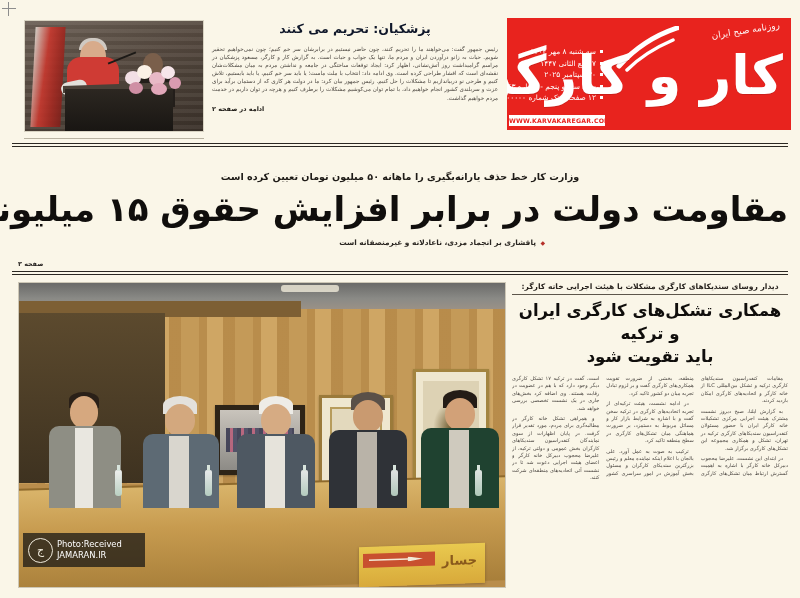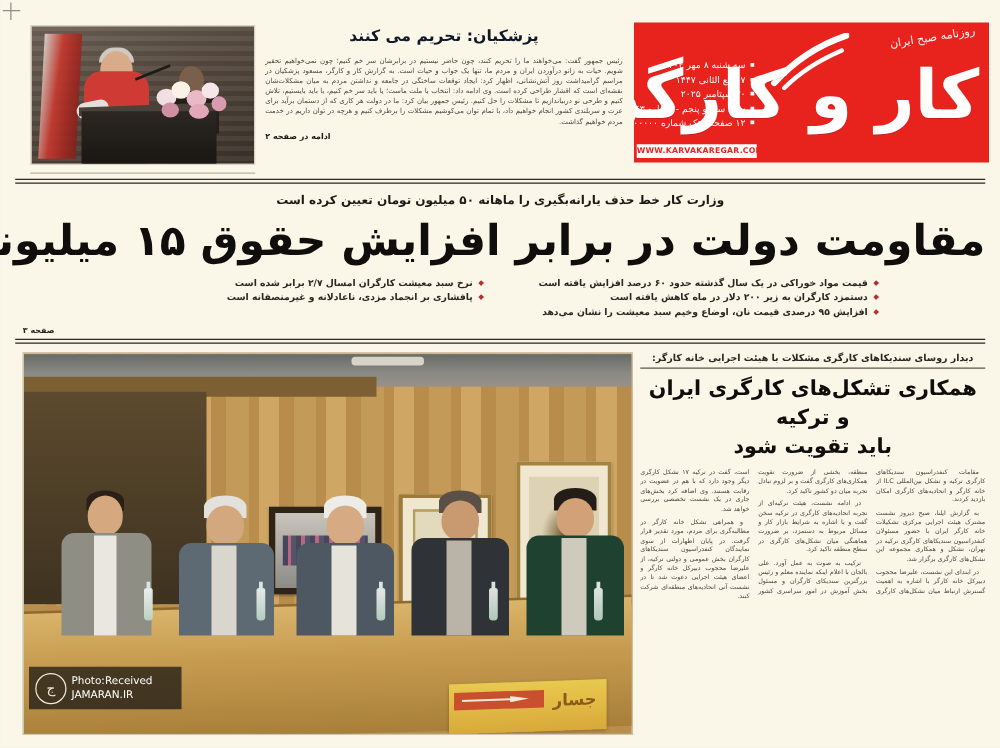--- a/index.html
+++ b/index.html
@@ -161,21 +161,21 @@
   .hrule { background: #2b2722; }
   #rule-top { left: 12px; top: 143px; width: 776px; height: 1.4px; }
   #rule-top2 { left: 12px; top: 146px; width: 776px; height: 0.8px; }
   #rule-mid { left: 12px; top: 271px; width: 776px; height: 1.4px; }
   #rule-mid2 { left: 12px; top: 274px; width: 776px; height: 0.8px; }
 
   
   #lead { left: 12px; top: 150px; width: 776px; height: 120px; }
   #lead-kicker {
     font-size: 9.6px; color: #1d1a16; text-align: center;
-    direction: rtl; margin-top: 5px; font-weight: 600;
+    direction: rtl; margin-top: 21px; font-weight: 600;
   }
   #lead-head {
     margin-top: 5px;
     font-size: 34px; font-weight: bold; color: #100e0c;
     text-align: center; direction: rtl; line-height: 44px;
     letter-spacing: -0.5px; white-space: nowrap;
   }
   #lead-bullets {
     margin-top: 6px; display: flex; direction: rtl;
     justify-content: center; gap: 26px;
@@ -382,26 +382,20 @@
   </div>
 
   <div id="rule-top" class="abs hrule"></div>
   <div id="rule-top2" class="abs hrule"></div>
 
   <div id="lead" class="abs">
     <div id="lead-kicker">وزارت کار خط حذف یارانه‌بگیری را ماهانه ۵۰ میلیون تومان تعیین کرده است</div>
     <div id="lead-head">مقاومت دولت در برابر افزایش حقوق ۱۵ میلیونی کارگران</div>
     <div id="lead-bullets">
       <div class="bcol">
-        <div class="bullet">قیمت مواد خوراکی در یک سال گذشته حدود ۶۰ درصد افزایش یافته است</div>
-        <div class="bullet">دستمزد کارگران به زیر ۲۰۰ دلار در ماه کاهش یافته است</div>
-        <div class="bullet">افزایش ۹۵ درصدی قیمت نان، اوضاع وخیم سبد معیشت را نشان می‌دهد</div>
-      </div>
-      <div class="bcol">
-        <div class="bullet">نرخ سبد معیشت کارگران امسال ۲/۷ برابر شده است</div>
         <div class="bullet">پافشاری بر انجماد مزدی، ناعادلانه و غیرمنصفانه است</div>
       </div>
     </div>
     <div id="lead-pageref">صفحه ۳</div>
   </div>
 
   <div id="rule-mid" class="abs hrule"></div>
   <div id="rule-mid2" class="abs hrule"></div>
 
   <div id="photo-meeting" class="abs">

